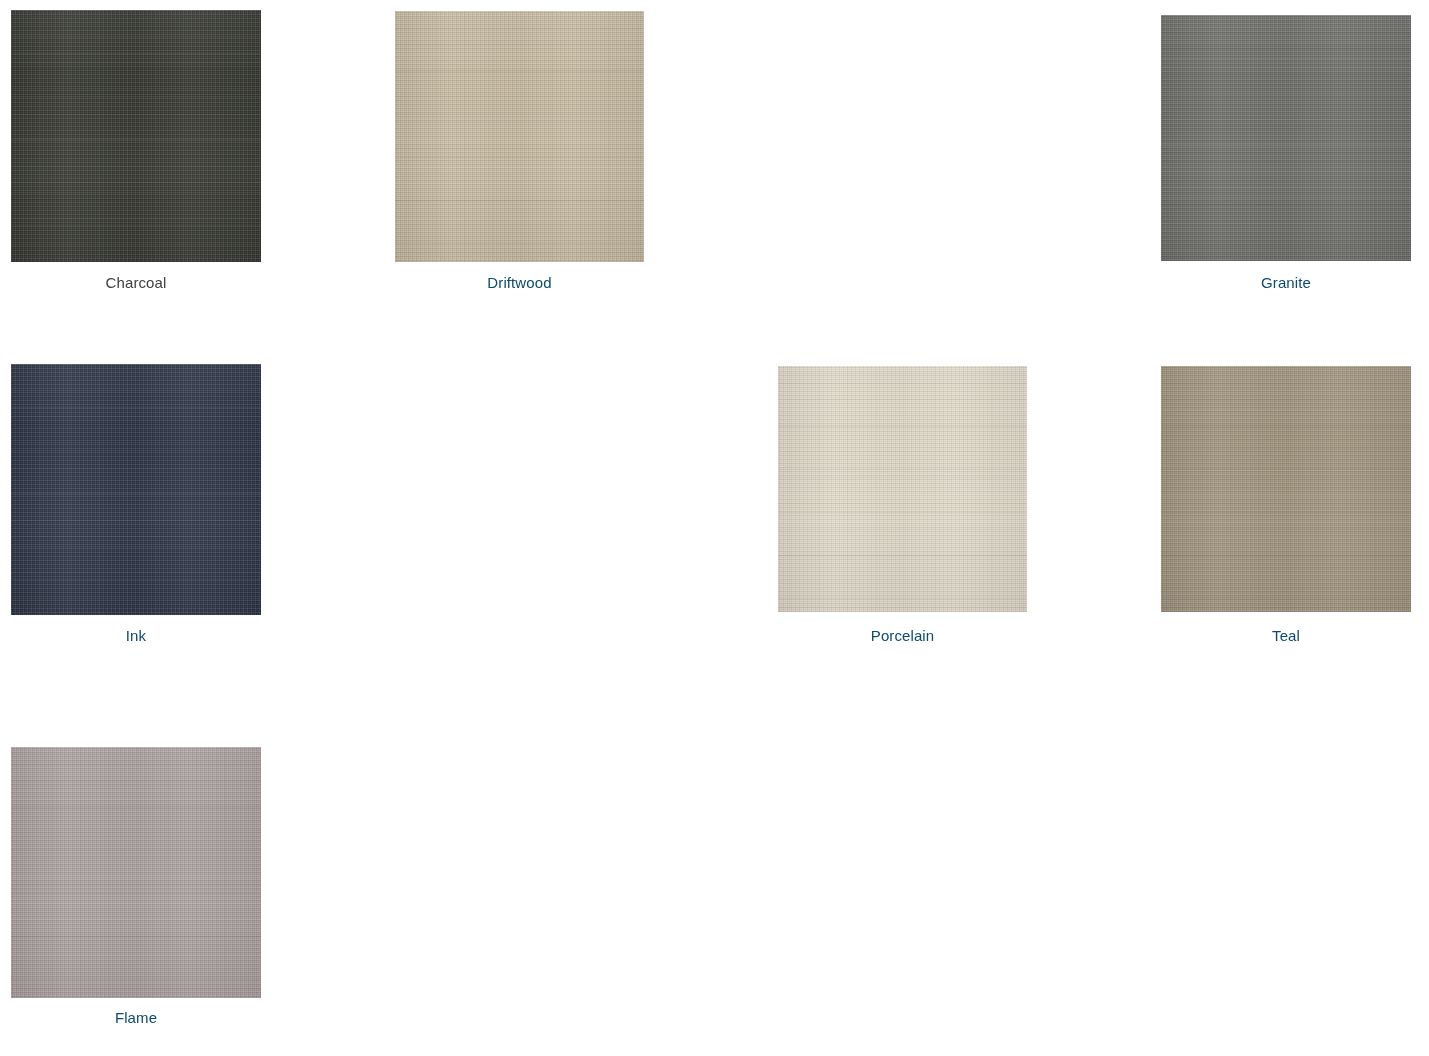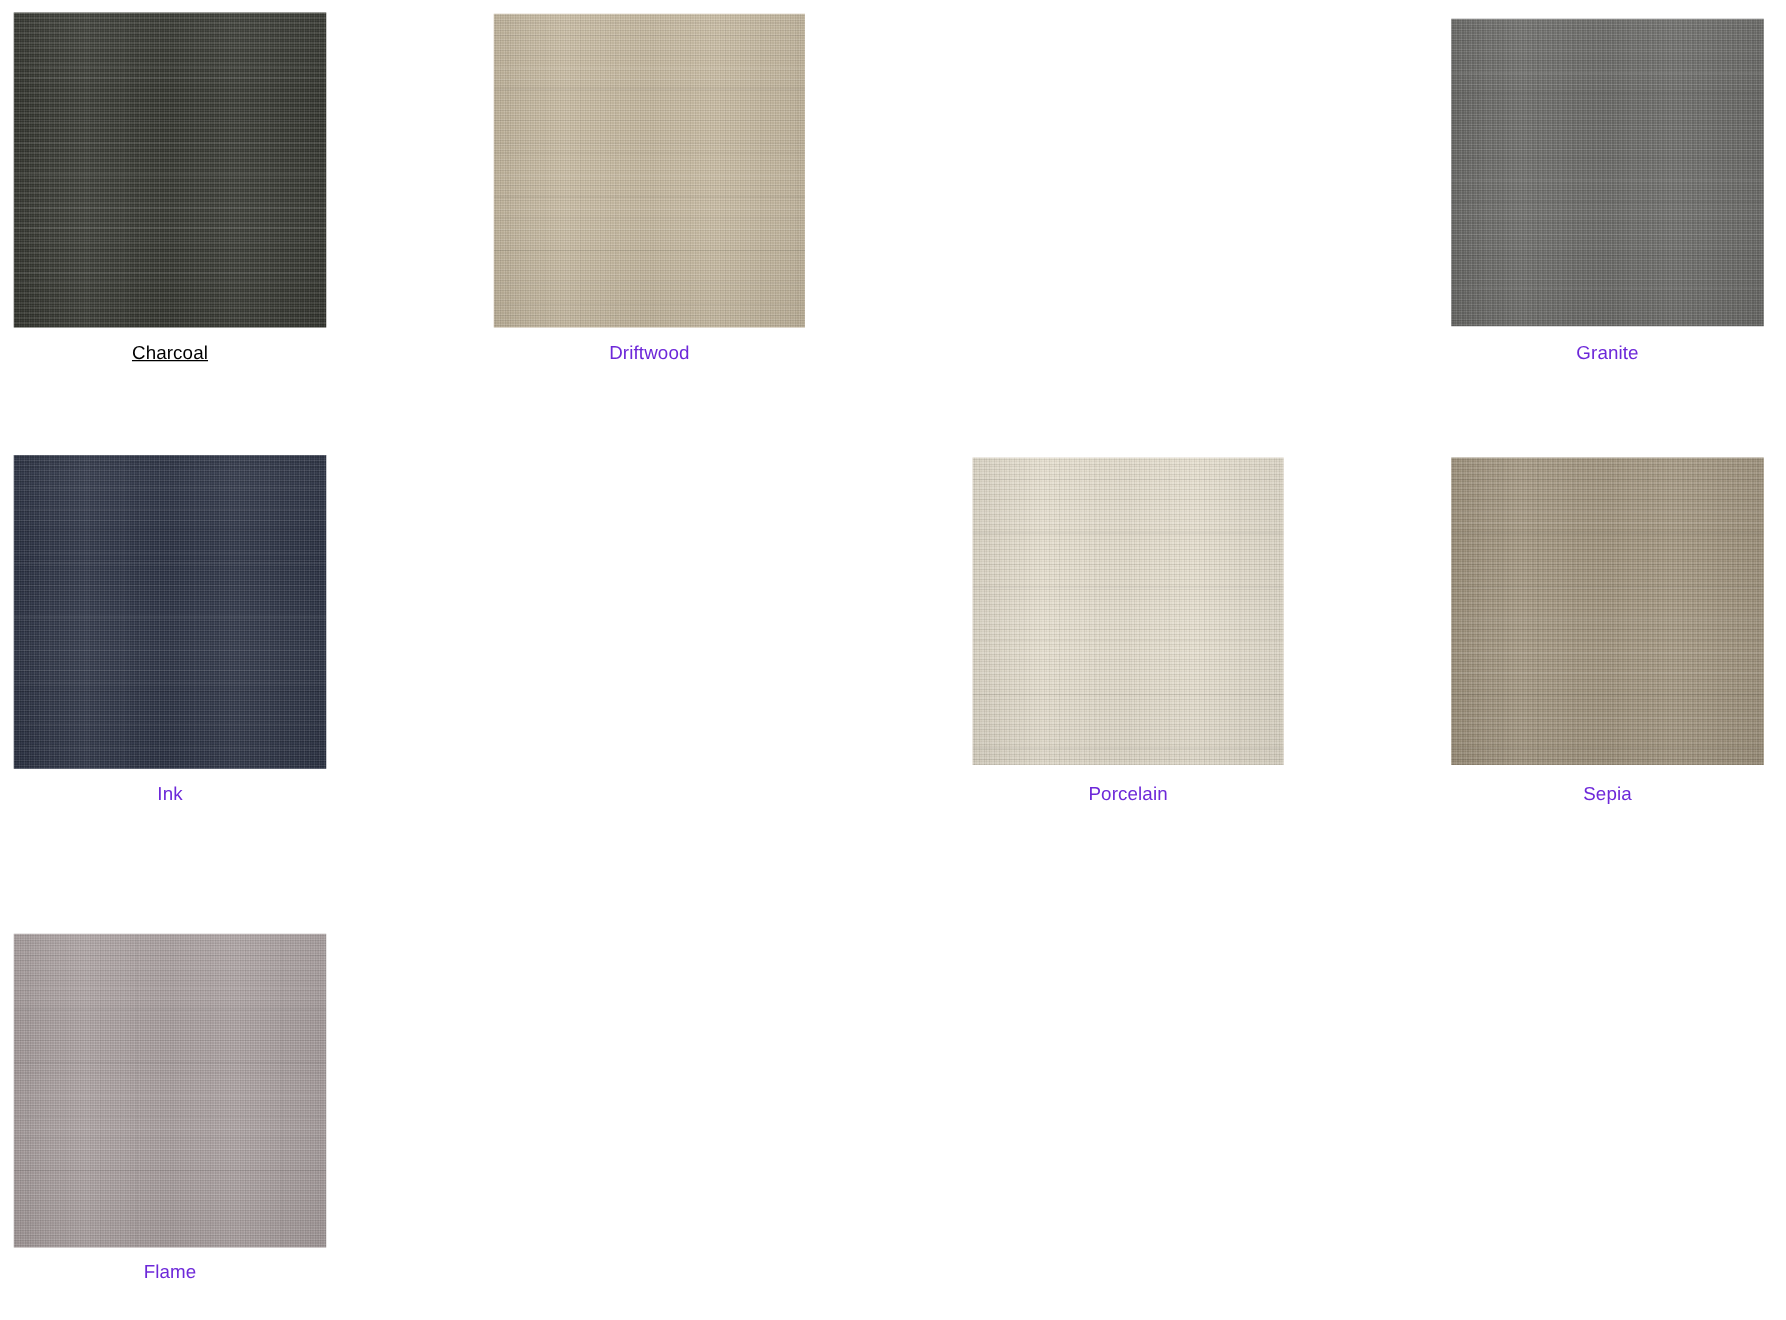--- a/index.html
+++ b/index.html
@@ -134,26 +134,25 @@
 
   
   .swatch-caption {
     position: absolute;
     left: 0;
     width: 100%;
     text-align: center;
     font-size: 15px;
     line-height: 19px;
     letter-spacing: 0.1px;
-    color: #6d28d9;
+    color: #0c4a6e;
     white-space: nowrap;
   }
   .swatch-caption.is-selected {
-    color: #000000;
-    text-decoration: underline;
+    color: #404040;
   }
 </style>
 </head>
 <body>
 
 <div id="swatch-grid">
     <div class="swatch-cell" style="left: 11px; top: 10px; width: 250px; height: 285px;">
       <div class="swatch-tile" style="position: absolute; left: 0px; top: 0px; width: 250px; height: 252px; background-color: rgb(52, 54, 47);">
         <div class="weave"></div>
         <div class="weave-slub"></div>
@@ -192,21 +191,21 @@
         <div class="weave-shade"></div>
       </div>
       <div class="swatch-caption" style="top: 260px;">Porcelain</div>
     </div>
     <div class="swatch-cell" style="left: 1161px; top: 366px; width: 250px; height: 282px;">
       <div class="swatch-tile" style="position: absolute; left: 0px; top: 0px; width: 250px; height: 246px; background-color: rgb(162, 149, 126);">
         <div class="weave"></div>
         <div class="weave-slub"></div>
         <div class="weave-shade"></div>
       </div>
-      <div class="swatch-caption" style="top: 260px;">Sepia</div>
+      <div class="swatch-caption" style="top: 260px;">Teal</div>
     </div>
     <div class="swatch-cell" style="left: 11px; top: 747px; width: 250px; height: 283px;">
       <div class="swatch-tile" style="position: absolute; left: 0px; top: 0px; width: 250px; height: 251px; background-color: rgb(172, 162, 162);">
         <div class="weave"></div>
         <div class="weave-slub"></div>
         <div class="weave-shade"></div>
       </div>
       <div class="swatch-caption" style="top: 261px;">Flame</div>
     </div>
   </div>

